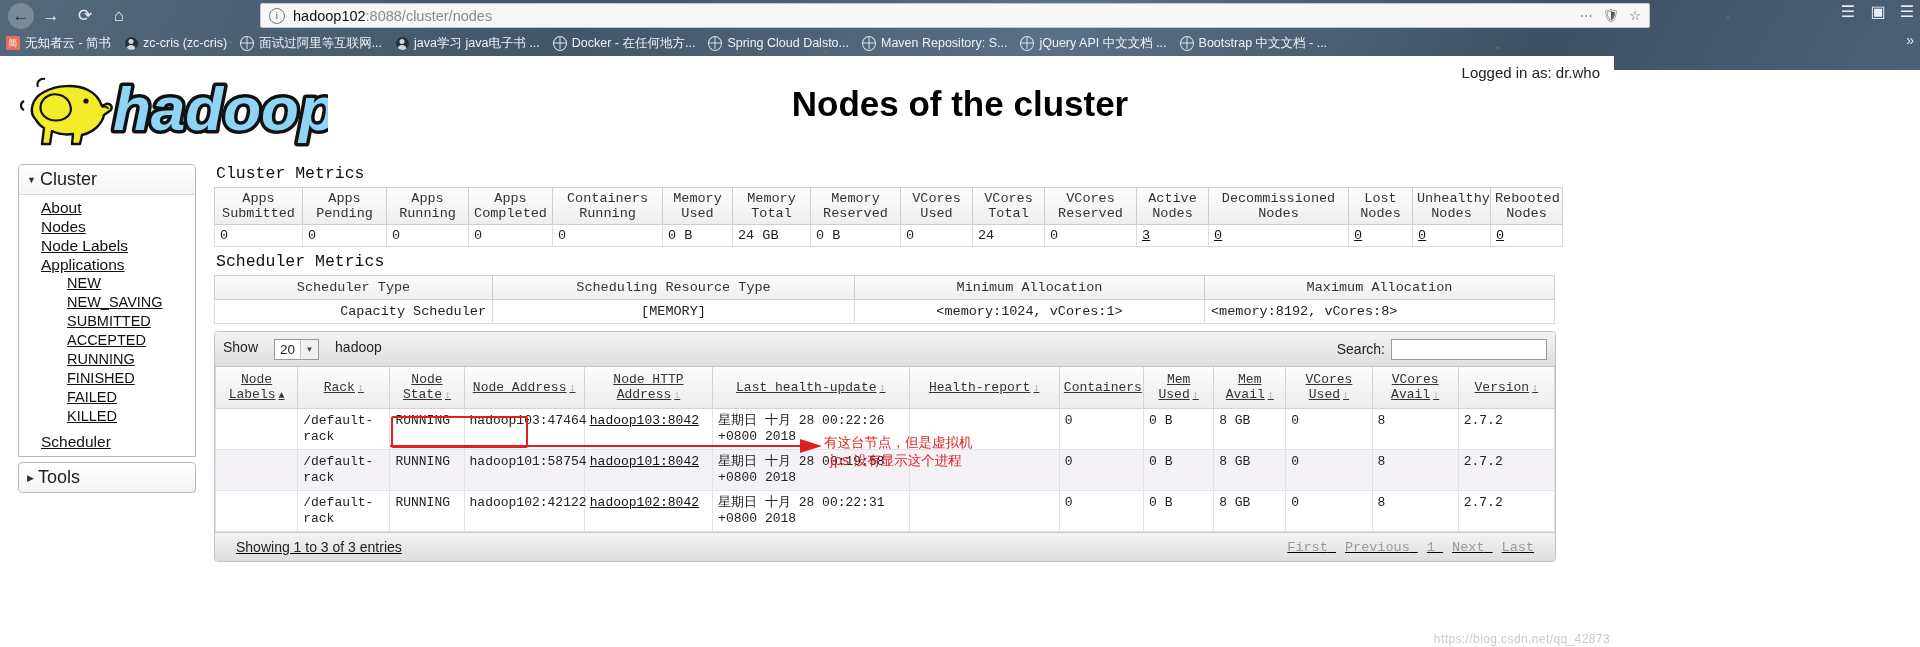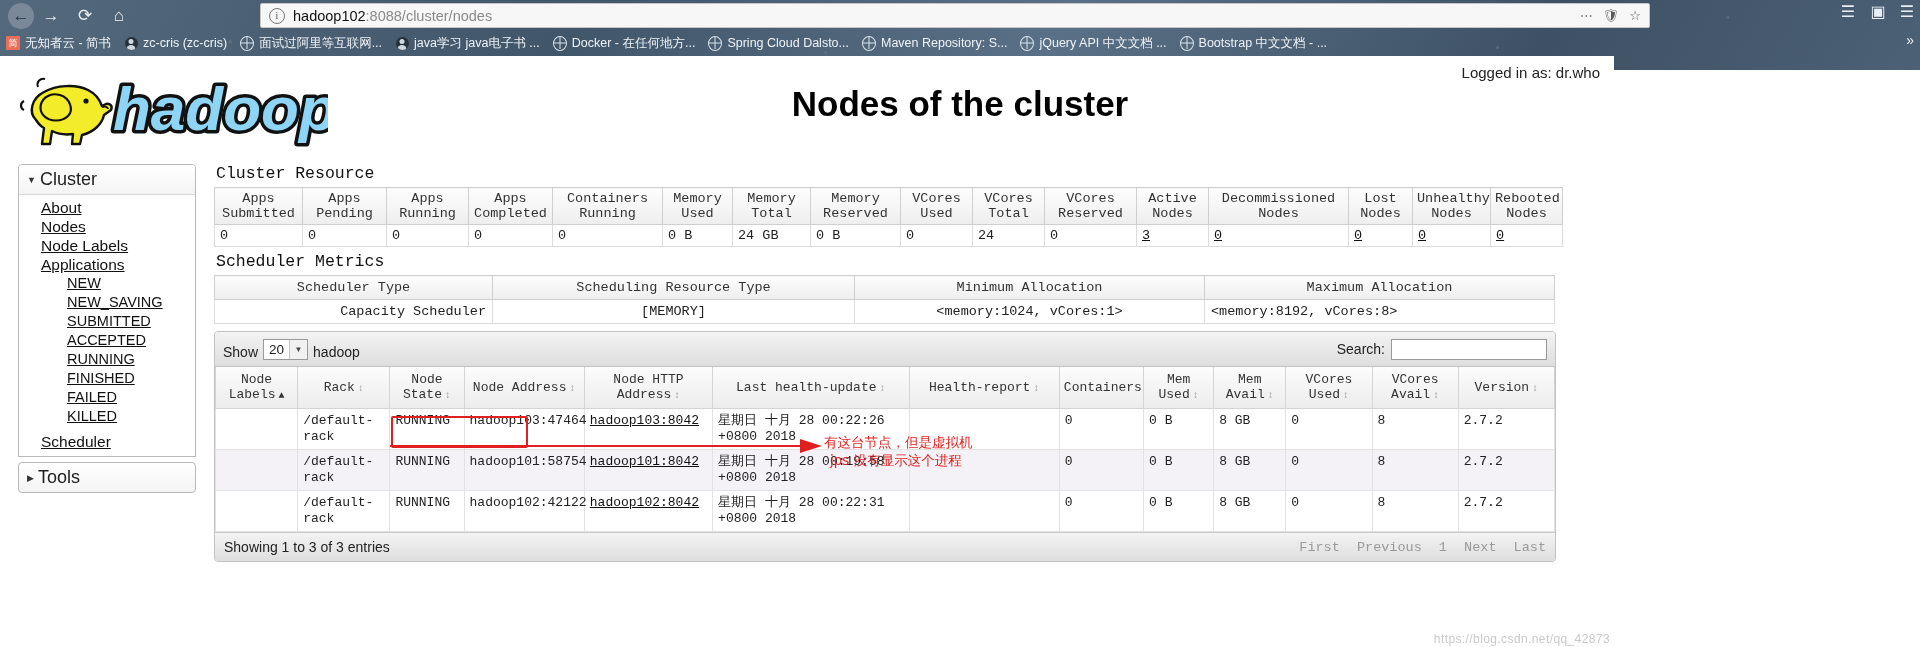--- a/index.html
+++ b/index.html
@@ -109,45 +109,45 @@
     font-size:13.5px; color:#333; padding:4px; font-family:"Liberation Mono", monospace;
   }
   table.sched td { border:1px solid #dcdcdc; border-top:none; font-size:13.5px; padding:4px 6px; color:#222; font-family:"Liberation Mono", monospace;text-align:right;}
 
   
   .dt-wrap { margin-top:7px; width:1340px; border:1px solid #c3c3c3; border-radius:4px; background:#fff; }
   .dt-top {
     background:linear-gradient(#f3f3f3,#dedede); border-bottom:1px solid #c3c3c3;
     border-radius:3px 3px 0 0; padding:5px 8px; display:flex; align-items:center; height:24px;
   }
-  .dt-show { font-size:14px; color:#222; font-family:"Liberation Sans", sans-serif; display:flex; align-items:flex-end; gap:5px;}
+  .dt-show { font-size:14px; color:#222; font-family:"Liberation Sans", sans-serif; display:flex; align-items:flex-start; gap:16px;}
   .dt-select {
     display:inline-flex; align-items:center; background:#fff; border:1px solid #9a9a9a;
     height:19px; padding:0 0 0 5px; font-size:13.5px; font-family:"Liberation Sans", sans-serif;
   }
   .dt-select .arrow { width:17px; height:19px; border-left:1px solid #c5c5c5; background:#f1f1f1; display:flex;align-items:center;justify-content:center;font-size:8px;color:#444;margin-left:5px;}
   .dt-search { margin-left:auto; display:flex; align-items:center; gap:6px; font-size:14px; font-family:"Liberation Sans", sans-serif; color:#222;}
   .dt-search input { width:150px; height:17px; border:1px solid #999; background:#fff; }
 
   table.nodes { border-collapse:collapse; width:1340px; table-layout:fixed; }
   table.nodes th {
     background:linear-gradient(#fcfcfc,#ececec); border:1px solid #d4d4d4; border-top:none;
     font-weight:normal; font-size:13px; color:#333; padding:5px 4px; line-height:15px;
-    font-family:"Liberation Mono", monospace; position:relative; vertical-align:middle;
+    font-family:"Liberation Mono", monospace; position:relative; vertical-align:middle;text-decoration:underline;
   }
   .sortico { color:#999; font-size:10px; margin-left:3px; }
   .sortico.asc { color:#333; }
   table.nodes td {
     border:1px solid #e2e2e2; border-top:none; font-size:13px; color:#222;
     padding:4px 5px; font-family:"Liberation Mono", monospace; line-height:16px; vertical-align:top;
   }
   table.nodes tr.odd td { background:#ffffff; }
   table.nodes tr.even td { background:#f4f2f7; }
   table.nodes td a { color:#111; text-decoration:underline; }
-  .dt-bottom { display:flex; align-items:center; padding:6px 9px; background:linear-gradient(#f3f3f3,#dedede); border-top:1px solid #c9c9c9; border-radius:0 0 3px 3px;}
+  .dt-bottom { display:flex; align-items:center; padding:6px 21px; background:linear-gradient(#f3f3f3,#dedede); border-top:1px solid #c9c9c9; border-radius:0 0 3px 3px;text-decoration:underline;}
   .dt-info { font-size:14px; color:#222; font-family:"Liberation Sans", sans-serif;}
   .dt-pager { margin-left:auto; font-size:13.5px; color:#9a9a9a; font-family:"Liberation Mono", monospace; }
   .dt-pager span { margin-left:9px; }
 
   
   .anno-box {
     position:absolute; border:2px solid #e02020; border-radius:2px;
     pointer-events:none;
   }
   .anno-arrow { position:absolute; pointer-events:none; }
@@ -292,21 +292,21 @@
     </div>
     <div class="side-box2">
       <div class="side-head" style="border-bottom:none;background:none;">
         <span class="caret">▶</span><span>Tools</span>
       </div>
     </div>
   </div>
 
   <div class="content">
 
-    <div class="sec-title">Cluster Resource</div>
+    <div class="sec-title">Cluster Metrics</div>
     <table class="metrics">
       <colgroup>
         <col style="width:88px">
           <col style="width:84px">
           <col style="width:82px">
           <col style="width:84px">
         <col style="width:110px">
           <col style="width:70px">
           <col style="width:78px">
           <col style="width:90px">

